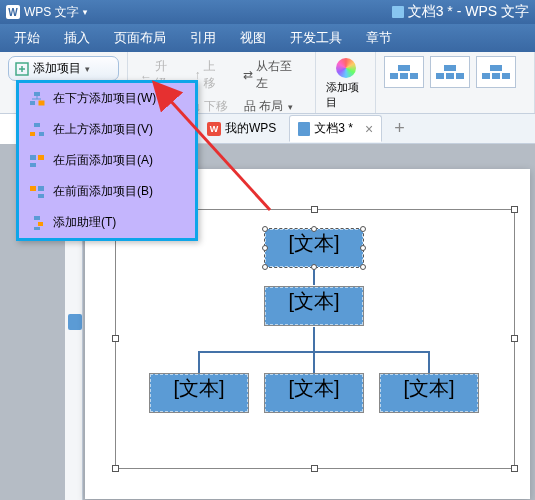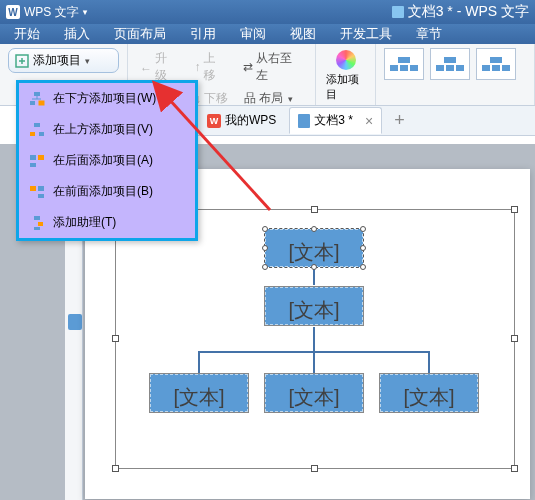--- a/index.html
+++ b/index.html
@@ -2,21 +2,21 @@
 <html><head>
 <meta charset="utf-8">
 <style>
 *{margin:0;padding:0;box-sizing:border-box;font-family:"Microsoft YaHei",sans-serif}
 body{width:535px;height:500px;background:#fff;overflow:hidden;position:relative;font-size:12px}
 .titlebar{height:24px;background:linear-gradient(#4a7db8,#3968a3);color:#fff;display:flex;align-items:center;padding:0 6px}
 .titlebar .left{display:flex;align-items:center;gap:4px}
 .titlebar .right{margin-left:auto;display:flex;align-items:center;gap:4px;font-size:14px}
 .titlebar .wicon{width:14px;height:14px;background:#fff;color:#3968a3;font-weight:bold;font-size:10px;display:flex;align-items:center;justify-content:center;border-radius:2px}
 .titlebar .docicon{width:12px;height:12px;background:#87c5f0;border-radius:1px}
-.menubar{height:20px;background:linear-gradient(#4a7db8,#3968a3);display:flex;padding:0 2px}
+.menubar{height:28px;background:linear-gradient(#4a7db8,#3968a3);display:flex;padding:0 2px}
 .menubar .tab{color:#fff;padding:0 12px;display:flex;align-items:center;cursor:pointer;font-size:13px}
 .ribbon{height:62px;background:#f4f6f8;border-bottom:1px solid #c5d0de;display:flex;position:relative}
 .group{border-right:1px solid #d5dde6;padding:4px 8px;display:flex;flex-direction:column;gap:2px}
 .btn-add{display:flex;align-items:center;gap:4px;padding:3px 6px;border:1px solid #a5c0de;background:linear-gradient(#fdfdff,#e8f0f8);border-radius:7px;cursor:pointer}
 .btn-add .icon{width:14px;height:14px;display:inline-flex}
 .btn-add .dd{font-size:9px;color:#555}
 .small-btn{display:flex;align-items:center;gap:3px;padding:2px 4px;color:#555;cursor:pointer}
 .small-btn.disabled{color:#b5b5b5}
 .row{display:flex;gap:8px}
 .org-icons{display:flex;gap:6px;align-items:center}
@@ -33,21 +33,21 @@
 .doctab{display:flex;align-items:center;gap:4px;padding:4px 8px;border:1px solid transparent;cursor:pointer;font-size:12px}
 .doctab.active{background:#fff;border:1px solid #c5d0de;border-bottom-color:#fff;border-radius:3px 3px 0 0}
 .doctab .wps-ic{width:14px;height:14px;background:#eb4d3d;border-radius:2px;color:#fff;font-size:9px;font-weight:bold;display:flex;align-items:center;justify-content:center}
 .doctab .doc-ic{width:12px;height:14px;background:#5b9bd5;border-radius:1px}
 .doctab .close{color:#888;font-size:14px;margin-left:8px}
 .plus{color:#888;font-size:18px;padding:0 8px;cursor:pointer}
 .canvas{position:absolute;left:0;top:144px;right:0;bottom:0;background:#b5bcc5}
 .page{position:absolute;left:85px;top:25px;width:445px;height:330px;background:#fff;box-shadow:0 2px 8px rgba(0,0,0,0.2)}
 .shape-sel{position:absolute;border:1px solid #888}
 .handle{width:7px;height:7px;background:#fff;border:1px solid #555;position:absolute}
-.node{position:absolute;background:#5b9bd5;color:#404040;display:flex;align-items:flex-end;justify-content:center;border:1px dashed rgba(255,255,255,0.6);outline:1px solid #888}
+.node{position:absolute;background:#5b9bd5;color:#000000;display:flex;align-items:flex-start;justify-content:center;border:1px dashed rgba(255,255,255,0.6);outline:1px solid #888}
 .node.sel{outline:1px dashed #555}
 .nh{position:absolute;width:6px;height:6px;background:#fff;border:1px solid #555;border-radius:50%}
 .conn{position:absolute;background:#4472a8}
 .arrow{position:absolute;pointer-events:none;z-index:200}
 .ruler-v{position:absolute;left:65px;top:0;width:18px;height:100%;background:#f4f6f8;border-right:1px solid #c5d0de}
 .doc-ic-side{position:absolute;left:68px;top:170px;width:14px;height:16px;background:#5b9bd5;border-radius:2px}
 svg{display:block}
 </style>
 </head>
 <body>
@@ -62,21 +62,20 @@
     <div class="docicon"></div>
     <span>文档3 * - WPS 文字</span>
   </div>
 </div>
 
 <div class="menubar">
   <div class="tab">开始</div>
   <div class="tab">插入</div>
   <div class="tab">页面布局</div>
   <div class="tab">引用</div>
-  <div class="tab">审阅</div>
   <div class="tab">视图</div>
   <div class="tab">开发工具</div>
   <div class="tab">章节</div>
 </div>
 
 <div class="ribbon">
   <div class="group" style="width:128px">
     <div class="btn-add">
       <span class="icon">
         <svg width="14" height="14">

